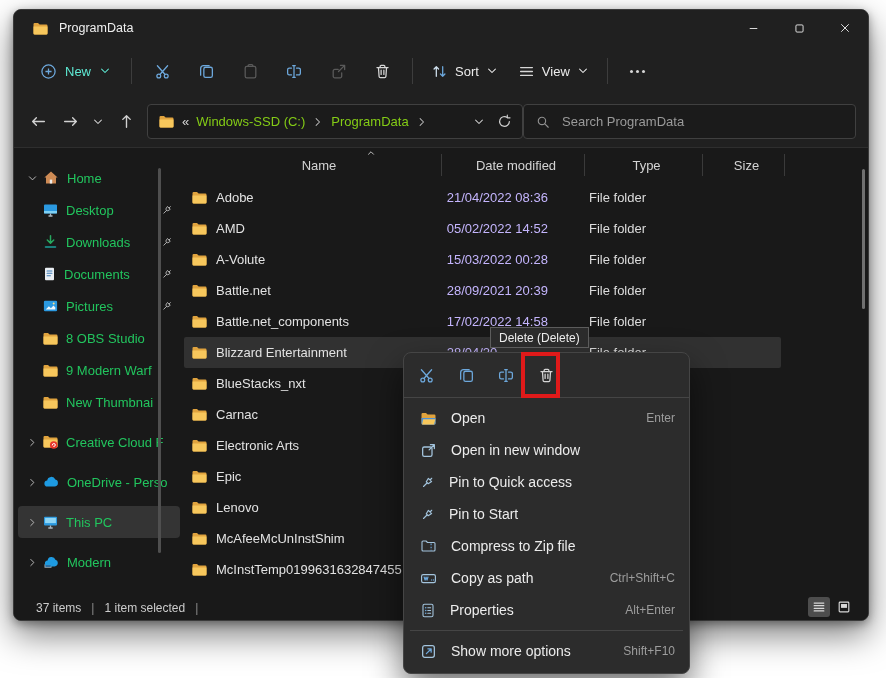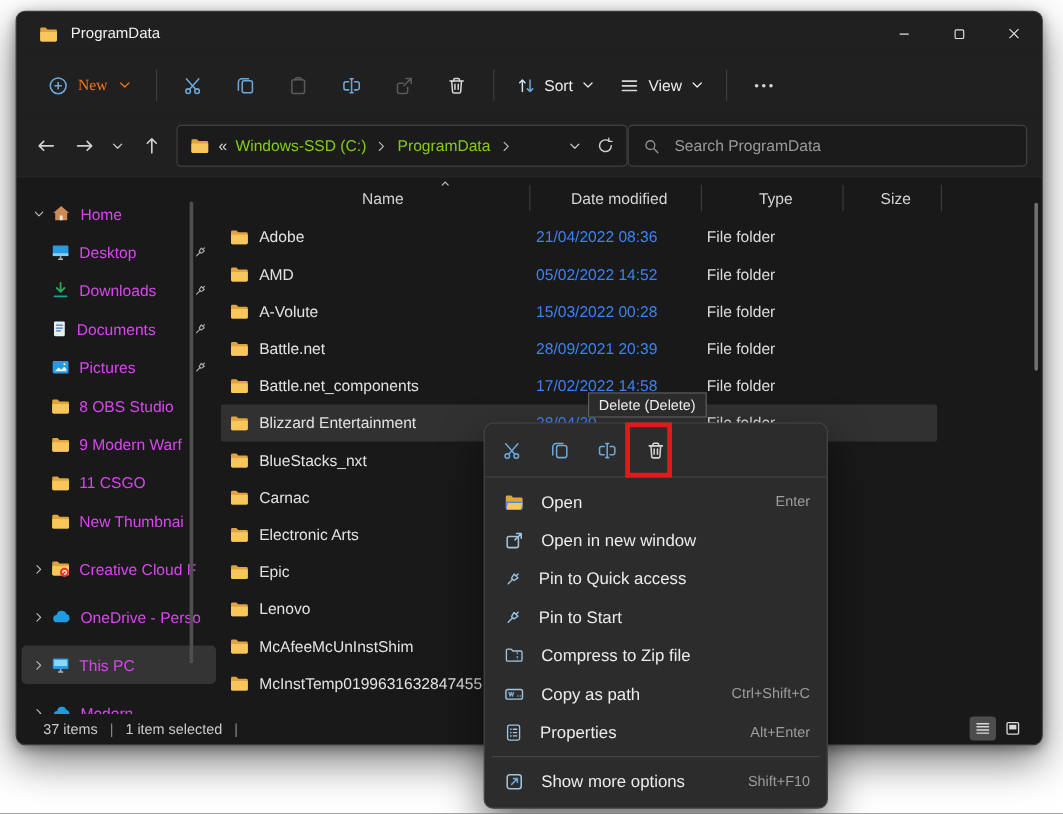--- a/index.html
+++ b/index.html
@@ -13,21 +13,21 @@
   .window{position:absolute;left:13px;top:9px;width:856px;height:612px;background:#191919;
           border:1px solid #3a3a3a;border-radius:8px;overflow:hidden;color:#e8e8e8;
           box-shadow:0 14px 34px rgba(0,0,0,.5),0 3px 10px rgba(0,0,0,.35);box-sizing:border-box;}
   .titlebar{height:36px;display:flex;align-items:center;padding-left:18px;gap:10px;background:#202020;}
   .title{font-size:12.5px;color:#f0f0f0;}
   .win-controls{margin-left:auto;display:flex;height:100%;}
   .win-btn{width:46px;height:100%;display:flex;align-items:center;justify-content:center;color:#e0e0e0;}
 
   .toolbar{height:50px;display:flex;align-items:center;padding:0 14px;background:#202020;}
   .tb-btn{height:36px;border-radius:4px;display:flex;align-items:center;justify-content:center;}
-  .tb-new{gap:8px;padding:0 12px;font-size:13px;color:#f97316;font-family:Liberation Serif, serif;}
+  .tb-new{gap:8px;padding:0 12px;font-size:13px;color:#5eead4;}
   .icon-btn{width:44px;}
   .tb-sep{width:1px;height:26px;background:#3d3d3d;margin:0 8px;flex:none;}
   .accent{color:#6da8dc;} .disabled{color:#5a5a5a;} .light{color:#d6d6d6;}
   .tb-dd{gap:7px;padding:0 10px;font-size:13px;color:#ececec;}
   .dots{display:flex;gap:3px;} .dots i{width:3px;height:3px;border-radius:50%;background:#d6d6d6;}
 
   .addressrow{height:51px;display:flex;align-items:center;padding:0 8px;background:#202020;}
   .nav-btn{width:32px;height:32px;display:flex;align-items:center;justify-content:center;color:#d2d2d2;border-radius:4px;}
   .nav-chev{width:24px;}
   .addressbar{margin-left:5px;width:376px;height:35px;background:#1b1b1b;border:1px solid #404040;border-radius:4px;
@@ -38,41 +38,41 @@
              display:flex;align-items:center;gap:10px;padding:0 12px;box-sizing:border-box;margin-right:4px;}
   .searchbox input{background:transparent;border:none;outline:none;color:#cfcfcf;font-size:13px;width:100%;
                    font-family:"Liberation Sans",sans-serif;}
   .searchbox input::placeholder{color:#9a9a9a;}
   .chromesep{height:1px;background:#2e2e2e;}
 
   
   .bodyarea{display:flex;height:447px;background:#191919;overflow:hidden;position:relative;}
   .sidebar{width:170px;flex:none;padding-top:14px;position:relative;box-sizing:border-box;}
   .side-item{height:32px;display:flex;align-items:center;margin:0 4px;padding-left:5px;border-radius:4px;
-             font-size:13px;color:#d946ef;overflow:hidden;white-space:nowrap;}
+             font-size:13px;color:#22c55e;overflow:hidden;white-space:nowrap;}
   .side-item .chev{width:19px;color:#bdbdbd;display:flex;justify-content:center;flex:none;}
   .side-item.indent{padding-left:24px;}
   .side-item .lbl{margin-left:7px;overflow:hidden;white-space:nowrap;}
   .side-item .pin{margin-left:auto;margin-right:7px;color:#b3b3b3;}
   .side-item.selected{background:#343434;}
   .side-item.gap{margin-top:8px;}
   .side-scrollbar{position:absolute;left:144px;top:20px;width:3px;height:385px;background:#4f4f4f;border-radius:2px;}
 
   .filearea{flex:1;position:relative;}
   .listheader{height:34px;display:flex;align-items:center;position:relative;font-size:13px;color:#d4d4d4;}
   .hcell{box-sizing:border-box;text-align:center;}
   .h-name{width:257px;padding-left:13px;} .h-date{width:143px;padding-left:7px;}
   .h-type{width:118px;padding-left:7px;} .h-size{width:82px;padding-left:7px;}
   .hsep{position:absolute;top:6px;width:1px;height:22px;background:#3a3a3a;}
   .sort-caret{position:absolute;left:182px;top:0;color:#bdbdbd;}
   .rows{height:413px;overflow:hidden;}
   .row{width:597px;height:31px;display:flex;align-items:center;font-size:13px;color:#e2e2e2;border-radius:2px;}
   .row.selected{background:#313131;}
   .c-name{width:257px;display:flex;align-items:flex-end;padding-left:7px;gap:8px;box-sizing:border-box;overflow:hidden;}
-  .c-date{width:143px;padding-left:7px;box-sizing:border-box;color:#3b82f6;}
+  .c-date{width:143px;padding-left:7px;box-sizing:border-box;color:#c4b5fd;}
   .c-type{width:118px;padding-left:7px;box-sizing:border-box;color:#dcdcdc;}
   .c-size{width:82px;padding-left:7px;box-sizing:border-box;}
   .list-scrollbar{position:absolute;right:3px;top:21px;width:3px;height:140px;background:#707070;border-radius:2px;}
 
   .statusbar{height:25px;display:flex;align-items:center;padding-left:22px;gap:10px;font-size:12px;color:#cccccc;
              position:relative;background:#191919;}
   .sb-sep{color:#8a8a8a;}
   .view-toggles{position:absolute;right:13px;top:2px;display:flex;gap:3px;}
   .vt-btn{width:22px;height:20px;display:flex;align-items:center;justify-content:center;border-radius:3px;color:#d8d8d8;}
   .vt-btn.active{background:#4d4d4d;}
@@ -413,29 +413,20 @@
           </span>
           <span class="lbl">9 Modern Warf</span>
         </div>
         <div class="side-item indent">
           <span class="ic">
             <svg width="17" height="15" viewBox="0 0 16 15">
               <path fill="#e0a33e" d="M1 3.2a1.2 1.2 0 0 1 1.2-1.2h3.3l1.6 1.6h6.7A1.2 1.2 0 0 1 15 4.8v7.5a1.2 1.2 0 0 1-1.2 1.2H2.2A1.2 1.2 0 0 1 1 12.3z"></path>
               <path fill="#f7c75c" d="M1 5.6h14v6.7a1.2 1.2 0 0 1-1.2 1.2H2.2A1.2 1.2 0 0 1 1 12.3z"></path>
             </svg>
           </span>
-          <span class="lbl">11 CSGO</span>
-        </div>
-        <div class="side-item indent">
-          <span class="ic">
-            <svg width="17" height="15" viewBox="0 0 16 15">
-              <path fill="#e0a33e" d="M1 3.2a1.2 1.2 0 0 1 1.2-1.2h3.3l1.6 1.6h6.7A1.2 1.2 0 0 1 15 4.8v7.5a1.2 1.2 0 0 1-1.2 1.2H2.2A1.2 1.2 0 0 1 1 12.3z"></path>
-              <path fill="#f7c75c" d="M1 5.6h14v6.7a1.2 1.2 0 0 1-1.2 1.2H2.2A1.2 1.2 0 0 1 1 12.3z"></path>
-            </svg>
-          </span>
           <span class="lbl">New Thumbnai</span>
         </div>
         <div class="side-item gap">
           <span class="chev">
             <svg width="11" height="11" viewBox="0 0 16 16" fill="none" stroke="currentColor" stroke-width="1.4" stroke-linecap="round" stroke-linejoin="round">
               <path d="M5.5 3.5 10 8l-4.5 4.5"></path>
             </svg>
           </span>
           <span class="ic">
             <svg width="17" height="16" viewBox="0 0 16 16">

